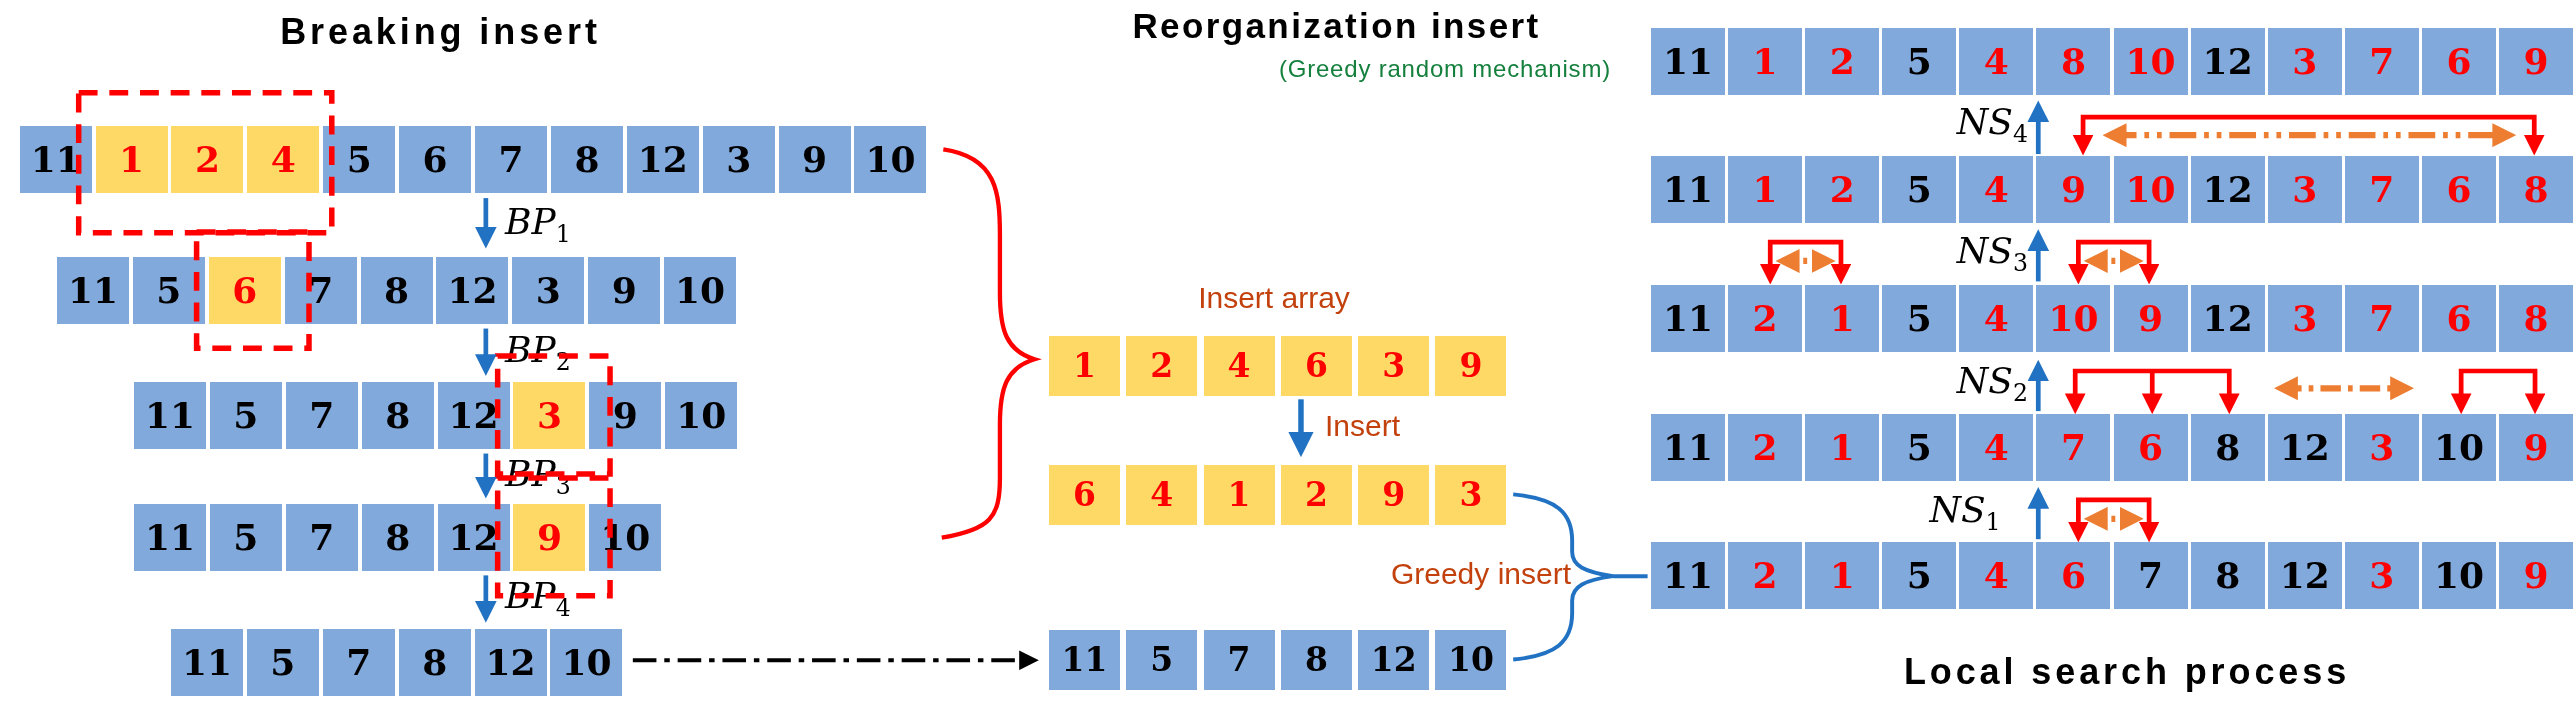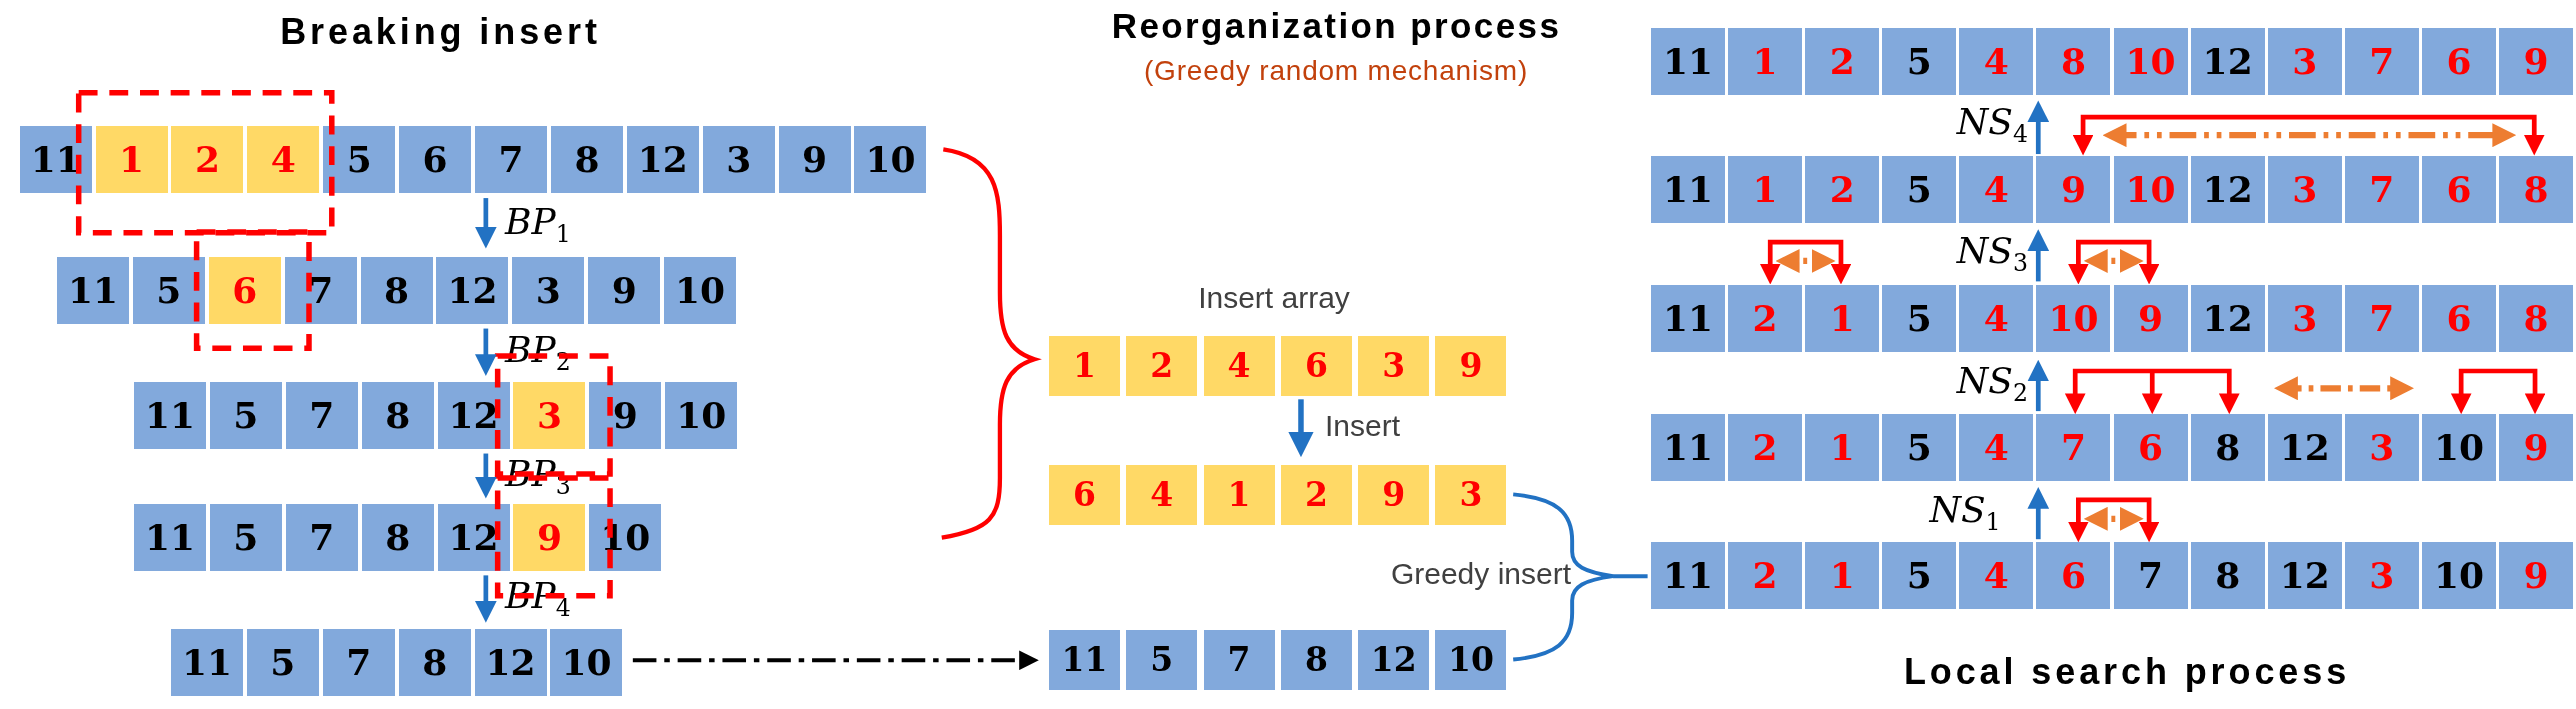--- a/index.html
+++ b/index.html
@@ -1,21 +1,21 @@
 <!DOCTYPE html>
 <html style="font-size:12.6px"><head>
 <meta charset="utf-8">
 <style>
   html,body{margin:0;padding:0;background:#ffffff;}
   #canvas{position:relative;width:2576px;height:709px;background:#ffffff;overflow:hidden;
           font-family:"Liberation Sans",sans-serif;}
   .abs{position:absolute;text-align:center;}
   .section-title{font-weight:bold;font-size:36px;letter-spacing:3.9px;color:#000;text-align:center;}
-  .sub-title{font-size:28px;color:#c2410c;text-align:center;letter-spacing:0.8px;}
-  .plain-label{font-size:30px;color:#404040;}
+  .sub-title{font-size:24px;color:#15803d;text-align:right;letter-spacing:0.8px;}
+  .plain-label{font-size:30px;color:#c2410c;}
   .row{position:absolute;display:flex;}
   .cell{box-sizing:border-box;text-align:center;
         font-family:"DejaVu Serif",serif;font-weight:bold;}
   .c-blue{background:#82A9DC;}
   .c-yellow{background:#FFD966;}
   .t-black{color:#000000;}
   .t-red{color:#FF0000;}
   .varlabel{font-family:"DejaVu Serif",serif;font-style:italic;font-size:36px;color:#000;}
   .varlabel sub{font-size:23.6px;font-style:normal;}
   svg{position:absolute;left:0;top:0;pointer-events:none;}
@@ -170,21 +170,21 @@
         <div class="cell c-blue t-black" style="width: 74px; height: 67px; margin-right: 3.1px; line-height: 67px; font-size: 36px;">8</div>
         <div class="cell c-blue t-black" style="width: 74px; height: 67px; margin-right: 3.1px; line-height: 67px; font-size: 36px;">12</div>
         <div class="cell c-blue t-red" style="width: 74px; height: 67px; margin-right: 3.1px; line-height: 67px; font-size: 36px;">3</div>
         <div class="cell c-blue t-black" style="width: 74px; height: 67px; margin-right: 3.1px; line-height: 67px; font-size: 36px;">10</div>
         <div class="cell c-blue t-red" style="width: 74px; height: 67px; margin-right: 3.1px; line-height: 67px; font-size: 36px;">9</div>
       </div>
     </div>
 
   <div class="abs section-title" style="left:181px;top:11px;width:519px;">Breaking insert</div>
 
-  <div class="abs section-title" style="left:1022px;top:6.3px;width:629px;letter-spacing:2.4px;font-size:35px;">Reorganization process</div>
+  <div class="abs section-title" style="left:1022px;top:6.3px;width:629px;letter-spacing:2.4px;font-size:35px;">Reorganization insert</div>
   <div class="abs sub-title" style="left:1061px;top:55px;width:550px;">(Greedy random mechanism)</div>
 
   <div class="abs plain-label" style="left:1101px;top:281px;width:346px;text-align:center;">Insert array</div>
   <div class="abs plain-label" style="left:1325px;top:409px;">Insert</div>
   <div class="abs section-title" style="left:1832px;top:651px;width:590px;">Local search process</div>
 
   <div class="abs plain-label" style="left:1305px;top:557px;width:266px;text-align:right;">Greedy insert</div>
 
   <div class="abs varlabel" style="left:505px;top:201px;">
     <span>BP</span><sub>1</sub>

